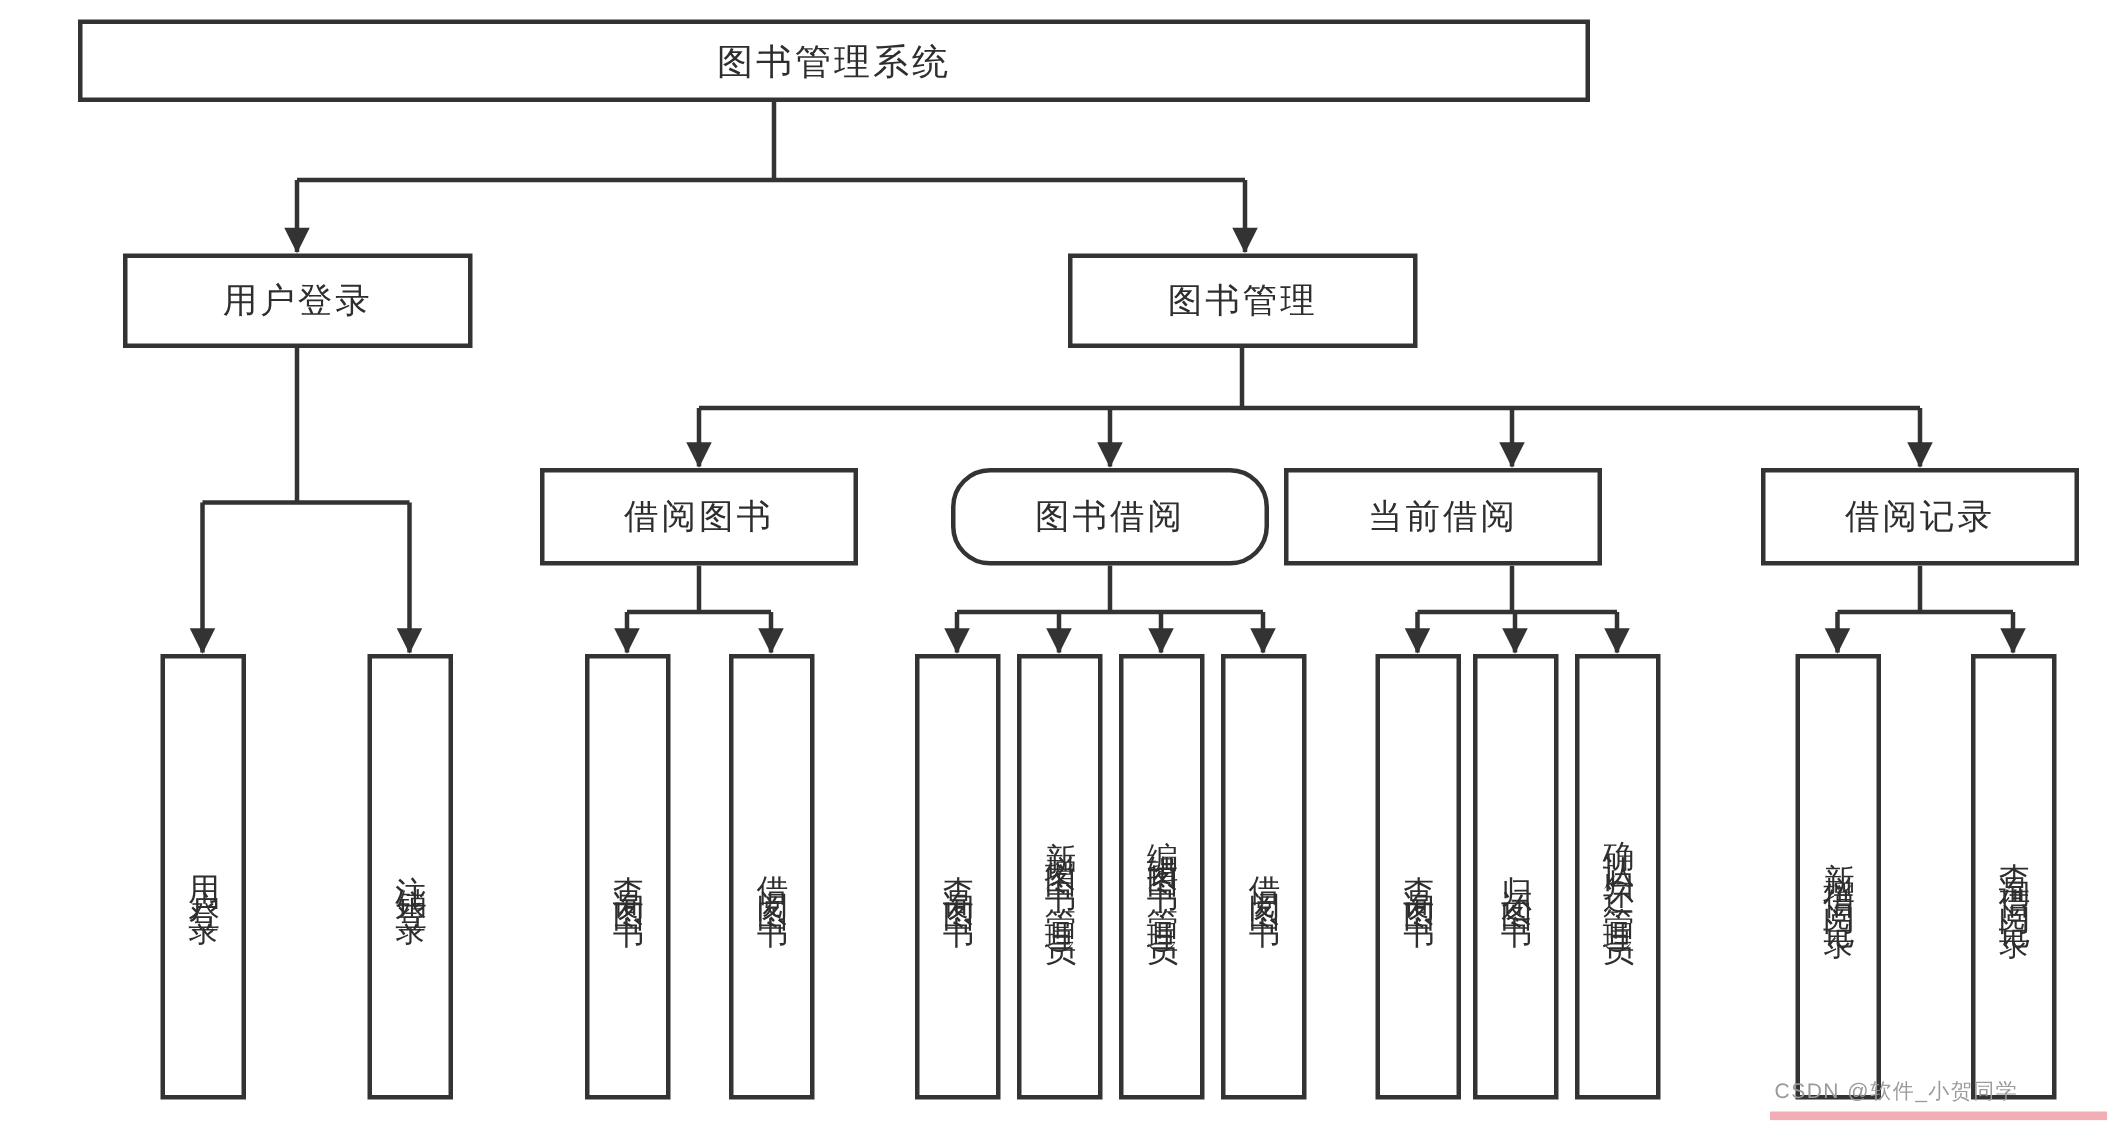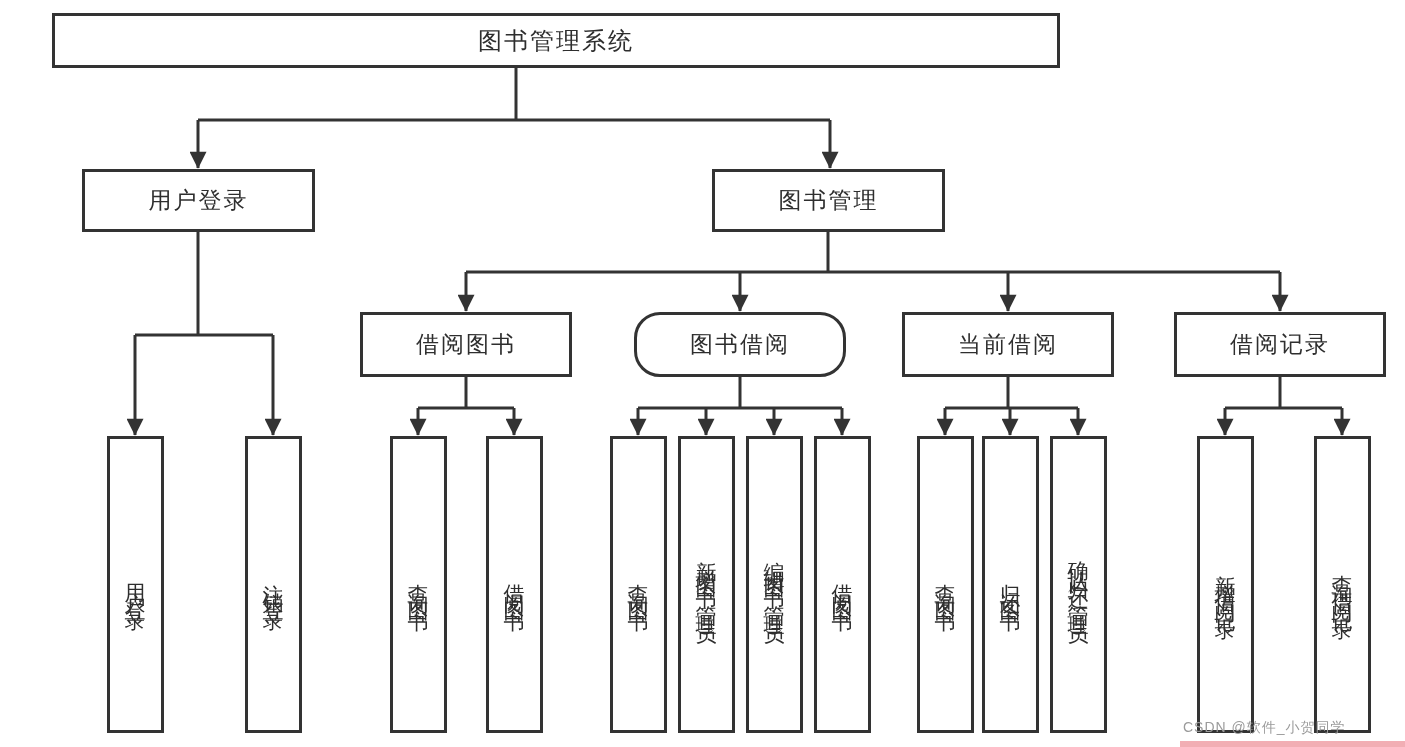--- a/index.html
+++ b/index.html
@@ -107,21 +107,21 @@
   <div class="node hnode" style="left:712px;top:169px;width:233px;height:63px;">
     <span>图书管理</span>
   </div>
 
   <div class="node hnode" style="left:360px;top:312px;width:212px;height:65px;">
     <span>借阅图书</span>
   </div>
   <div class="node hnode" style="left:634px;top:312px;width:212px;height:65px;border-radius:26px;">
     <span>图书借阅</span>
   </div>
-  <div class="node hnode" style="left:902px;top:312px;width:212px;height:65px;">
+  <div class="node hnode" style="left:856px;top:312px;width:212px;height:65px;">
     <span>当前借阅</span>
   </div>
   <div class="node hnode" style="left:1174px;top:312px;width:212px;height:65px;">
     <span>借阅记录</span>
   </div>
 
   <div class="node vnode" style="left:107px;">
     <span class="vtext">用户登录</span>
   </div>
   <div class="node vnode" style="left:245px;">

